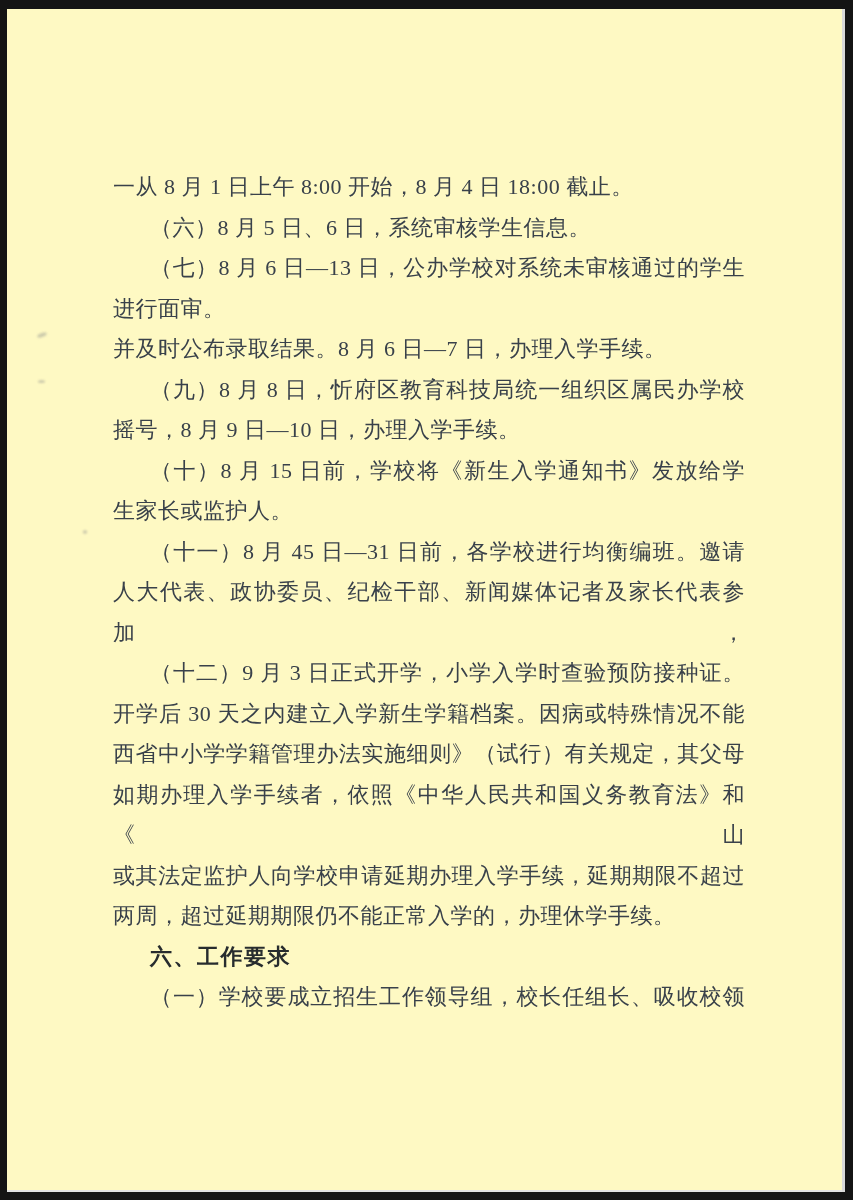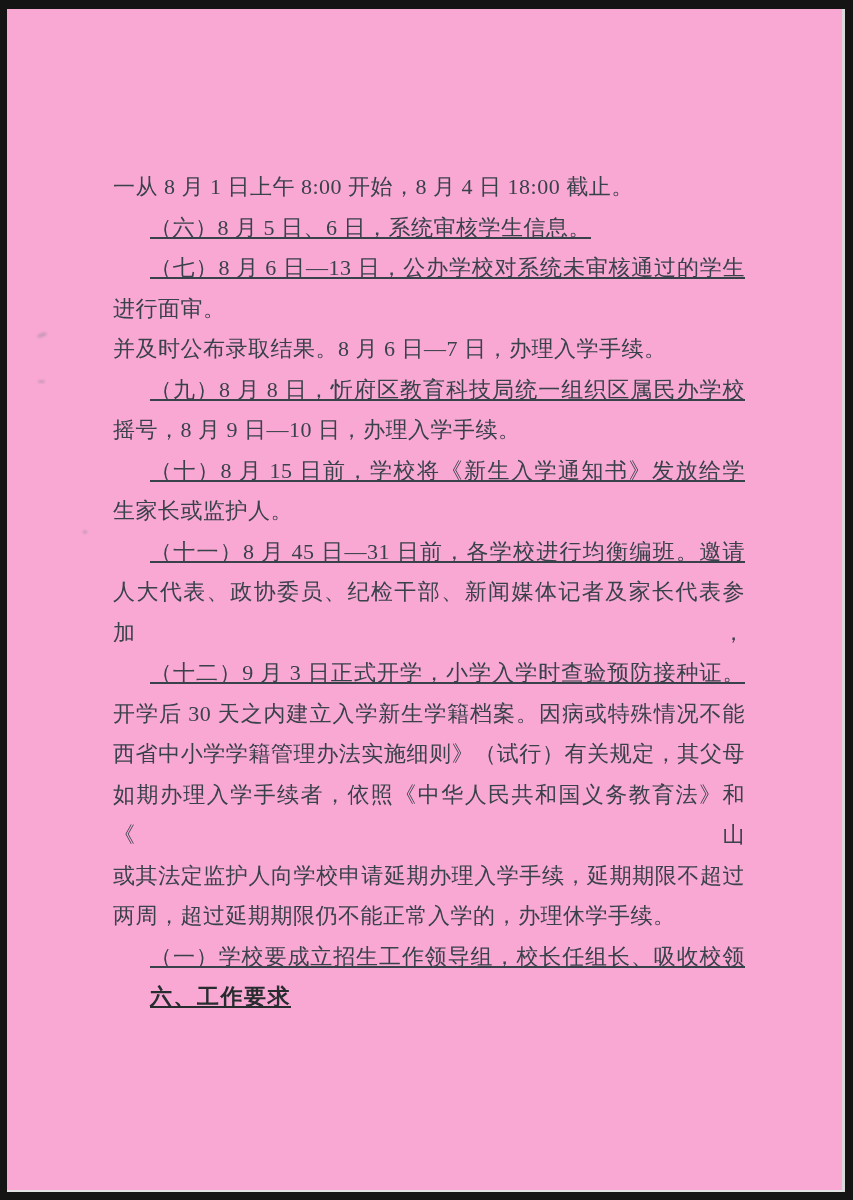--- a/index.html
+++ b/index.html
@@ -7,37 +7,37 @@
     position: relative;
     width: 853px;
     height: 1200px;
     background: #141414;
     overflow: hidden;
     font-family: "Liberation Serif", "DejaVu Serif", serif;
   }
   .sheet {
     position: absolute;
     left: 7px; top: 9px; right: 8px; bottom: 8px;
-    background: #f9a8d4;
+    background: #fef9c3;
     box-shadow: inset -3px 0 0 #d9d9d9, inset 0 -2px 0 #e2e2e2;
     overflow: hidden;
   }
   .content {
     position: absolute;
     left: 106px;
     right: 100px;
     top: 158px;
   }
   .line {
     font-size: 22px;
     line-height: 40.5px;
     color: #39414a;
     letter-spacing: 0.5px;
   }
-  .indent { text-indent: 37px; text-decoration: underline; }
+  .indent { text-indent: 37px; }
   .just {
     text-align: justify;
     text-align-last: justify;
   }
   .heading {
     font-family: "DejaVu Sans", "Liberation Sans", sans-serif;
     font-weight: 700;
     color: #272c2e;
     letter-spacing: 1.5px;
   }
@@ -71,18 +71,18 @@
       <div class="line indent just">（十）8 月 15 日前，学校将《新生入学通知书》发放给学</div>
       <div class="line">生家长或监护人。</div>
       <div class="line indent just">（十一）8 月 45 日—31 日前，各学校进行均衡编班。邀请</div>
       <div class="line just">人大代表、政协委员、纪检干部、新闻媒体记者及家长代表参加，</div>
       <div class="line indent just">（十二）9 月 3 日正式开学，小学入学时查验预防接种证。</div>
       <div class="line just">开学后 30 天之内建立入学新生学籍档案。因病或特殊情况不能</div>
       <div class="line just">西省中小学学籍管理办法实施细则》（试行）有关规定，其父母</div>
       <div class="line just">如期办理入学手续者，依照《中华人民共和国义务教育法》和《山</div>
       <div class="line just">或其法定监护人向学校申请延期办理入学手续，延期期限不超过</div>
       <div class="line">两周，超过延期期限仍不能正常入学的，办理休学手续。</div>
+      <div class="line heading indent">六、工作要求</div>
       <div class="line indent just">（一）学校要成立招生工作领导组，校长任组长、吸收校领</div>
-      <div class="line heading indent">六、工作要求</div>
 
     </div>
   </div>
 </div>
 
 </body></html>

